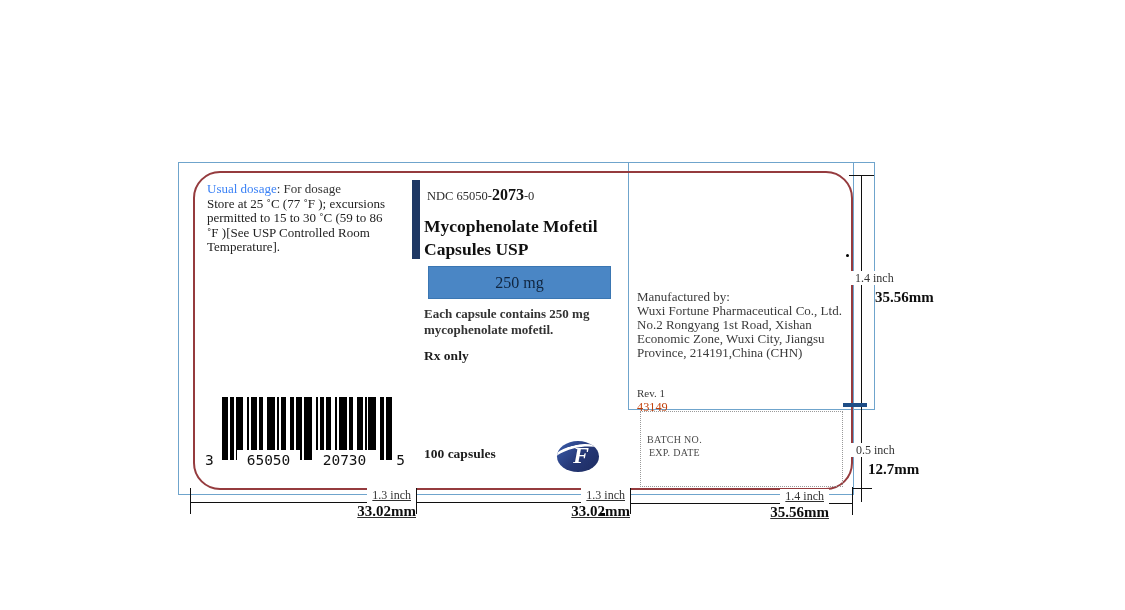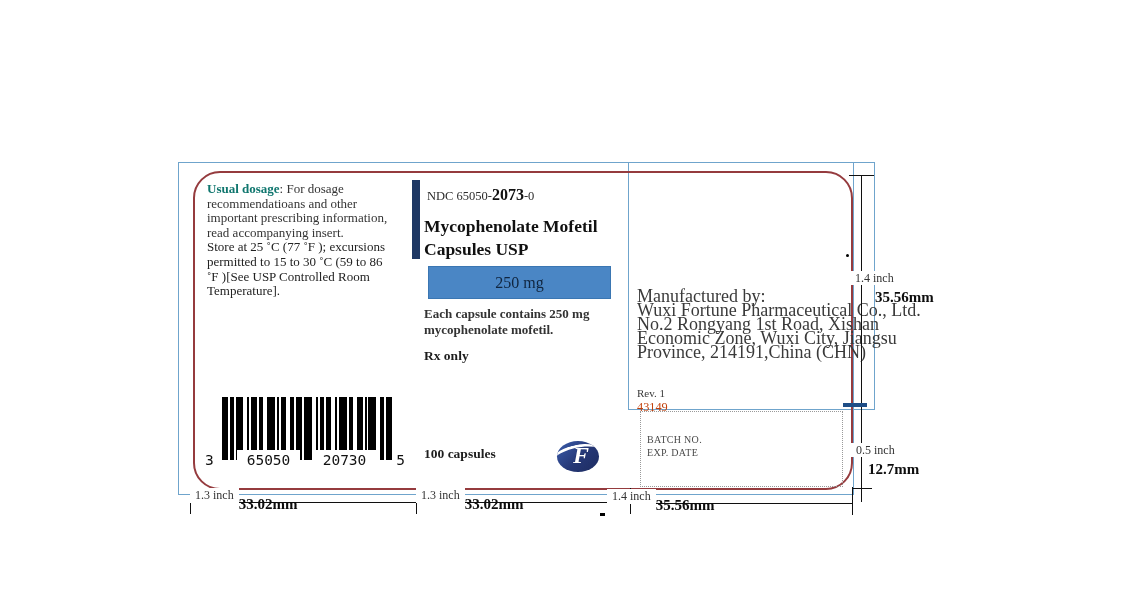--- a/index.html
+++ b/index.html
@@ -14,21 +14,21 @@
   .blue-box { position:absolute; border:1.4px solid #6fa4cc; }
   .outer-box { left:178px; top:162px; width:674px; height:331px; }
   .rpanel-box { left:628px; top:162px; width:245px; height:246px; }
   .red-rect {
     position:absolute; left:193px; top:171px; width:656px; height:315px;
     border:2.5px solid #953b3e; border-radius:27px;
   }
 
   
   .dosage { left:207px; top:182px; width:208px; font-size:13px; line-height:14.6px; color:#343434; }
-  .dosage .b { font-weight:bold; color:#0f766e; }
+  .dosage .b { font-weight:normal; color:#3b82f6; }
   .prelines { white-space:pre-line; }
   .store { color:#222; font-weight:500; }
 
   
   .navy-bar { left:412px; top:180px; width:8px; height:79px; background:#1e3864; }
   .ndc-line { left:427px; top:186px; font-size:12.5px; color:#2b2b2b; white-space:nowrap; }
   .ndc-bold { font-weight:bold; font-size:16px; color:#111; }
   .drug-title { left:424px; top:204px; font-size:17.5px; font-weight:bold; line-height:22.5px; color:#101010; white-space:pre-line;margin-top:11px; }
   .strength-bar {
     left:428px; top:266px; width:181px; height:31px; background:#4a86c5;
@@ -54,54 +54,51 @@
   .bc-bars { position:absolute; left:19px; top:0; width:170px; height:63px; display:flex; }
   .bc-bar { background:#000; } .bc-space { background:#fff; }
   .bc-plate { position:absolute; bottom:4px; height:18px; background:#fff; display:flex;
     align-items:flex-end; justify-content:center;
     font-family:"DejaVu Sans Mono",monospace; font-size:14.5px; color:#111; }
   .bc-plate.pl { left:34px; width:63px; } .bc-plate.pr { left:110px; width:63px; }
   .bc-digit { position:absolute; bottom:4px; font-family:"DejaVu Sans Mono",monospace; font-size:14.5px; color:#111; }
   .bc-digit.dl { left:2px; } .bc-digit.dr { right:0px; }
 
   
-  .mfg { left:637px; top:290px; font-size:18px; line-height:13.9px; color:#3a3a3a; white-space:pre-line; }
+  .mfg { left:637px; top:290px; font-size:13px; line-height:13.9px; color:#3a3a3a; white-space:pre-line; }
   .mfg-code { left:637px; top:372px; font-size:12.3px; color:#c2410c;margin-top:28px; }
   .mfg-rev { left:637px; top:387px; font-size:11px; color:#3a3a3a; }
   .batch-box { left:640px; top:411px; width:201px; height:74px; border:1px dotted #9a9a9a; }
   .batch-text { position:absolute; left:6px; top:21px; font-size:10px; line-height:13px;
-    color:#4a4a4a; letter-spacing:0.3px; white-space:pre-line; }
+    color:#4a4a4a; letter-spacing:0.3px; white-space:pre-line;text-align:center; }
 
   
   .dim-line-h { position:absolute; height:0; border-top:1.5px solid #101010; }
   .dim-line-v { position:absolute; width:0; border-left:1.5px solid #101010; }
   .tick-v { position:absolute; width:0; border-left:1.5px solid #101010; }
   .blue-tick { position:absolute; left:843px; top:403px; width:24px; height:4px; background:#1f4e87; }
   .dim-label { font-size:12px; color:#333; background:#fff; padding:0 5px; white-space:nowrap; }
   .dim-mm { font-size:15px; font-weight:bold; color:#0d0d0d; white-space:nowrap; }
-  .bsec { position:absolute; display:flex; flex-direction:row; align-items:flex-start; }
+  .bsec { position:absolute; display:flex; flex-direction:column; align-items:flex-end;text-decoration:underline; }
   .bsec .dim-label { margin-top:-8px; }
   .rlabel { position:absolute; }
   .tiny-dot { position:absolute; width:3px; height:3px; background:#000; border-radius:50%; }
   .tiny-dash { position:absolute; width:5px; height:2.5px; background:#000; }
 </style>
 </head>
 <body>
 
 <div class="canvas">
 
   <div class="blue-box outer-box"></div>
   <div class="blue-box rpanel-box"></div>
   <div class="red-rect"></div>
 
   <div class="abs dosage">
     <div><span class="b">Usual dosage</span><span>: For dosage</span></div>
-    <div class="prelines">recommendatioans  and other
-important prescribing information,
-read accompanying insert.</div>
     <div class="prelines store">Store at 25 ˚C  (77 ˚F ); excursions
 permitted to 15 to 30 ˚C (59 to 86
 ˚F )[See USP Controlled Room
 Temperature].</div>
   </div>
 
   <div class="abs barcode">
     <div class="bc-bars">
         <div class="bc-bar" style="flex-grow: 3;"></div>
         <div class="bc-space" style="flex-grow: 1;"></div>

